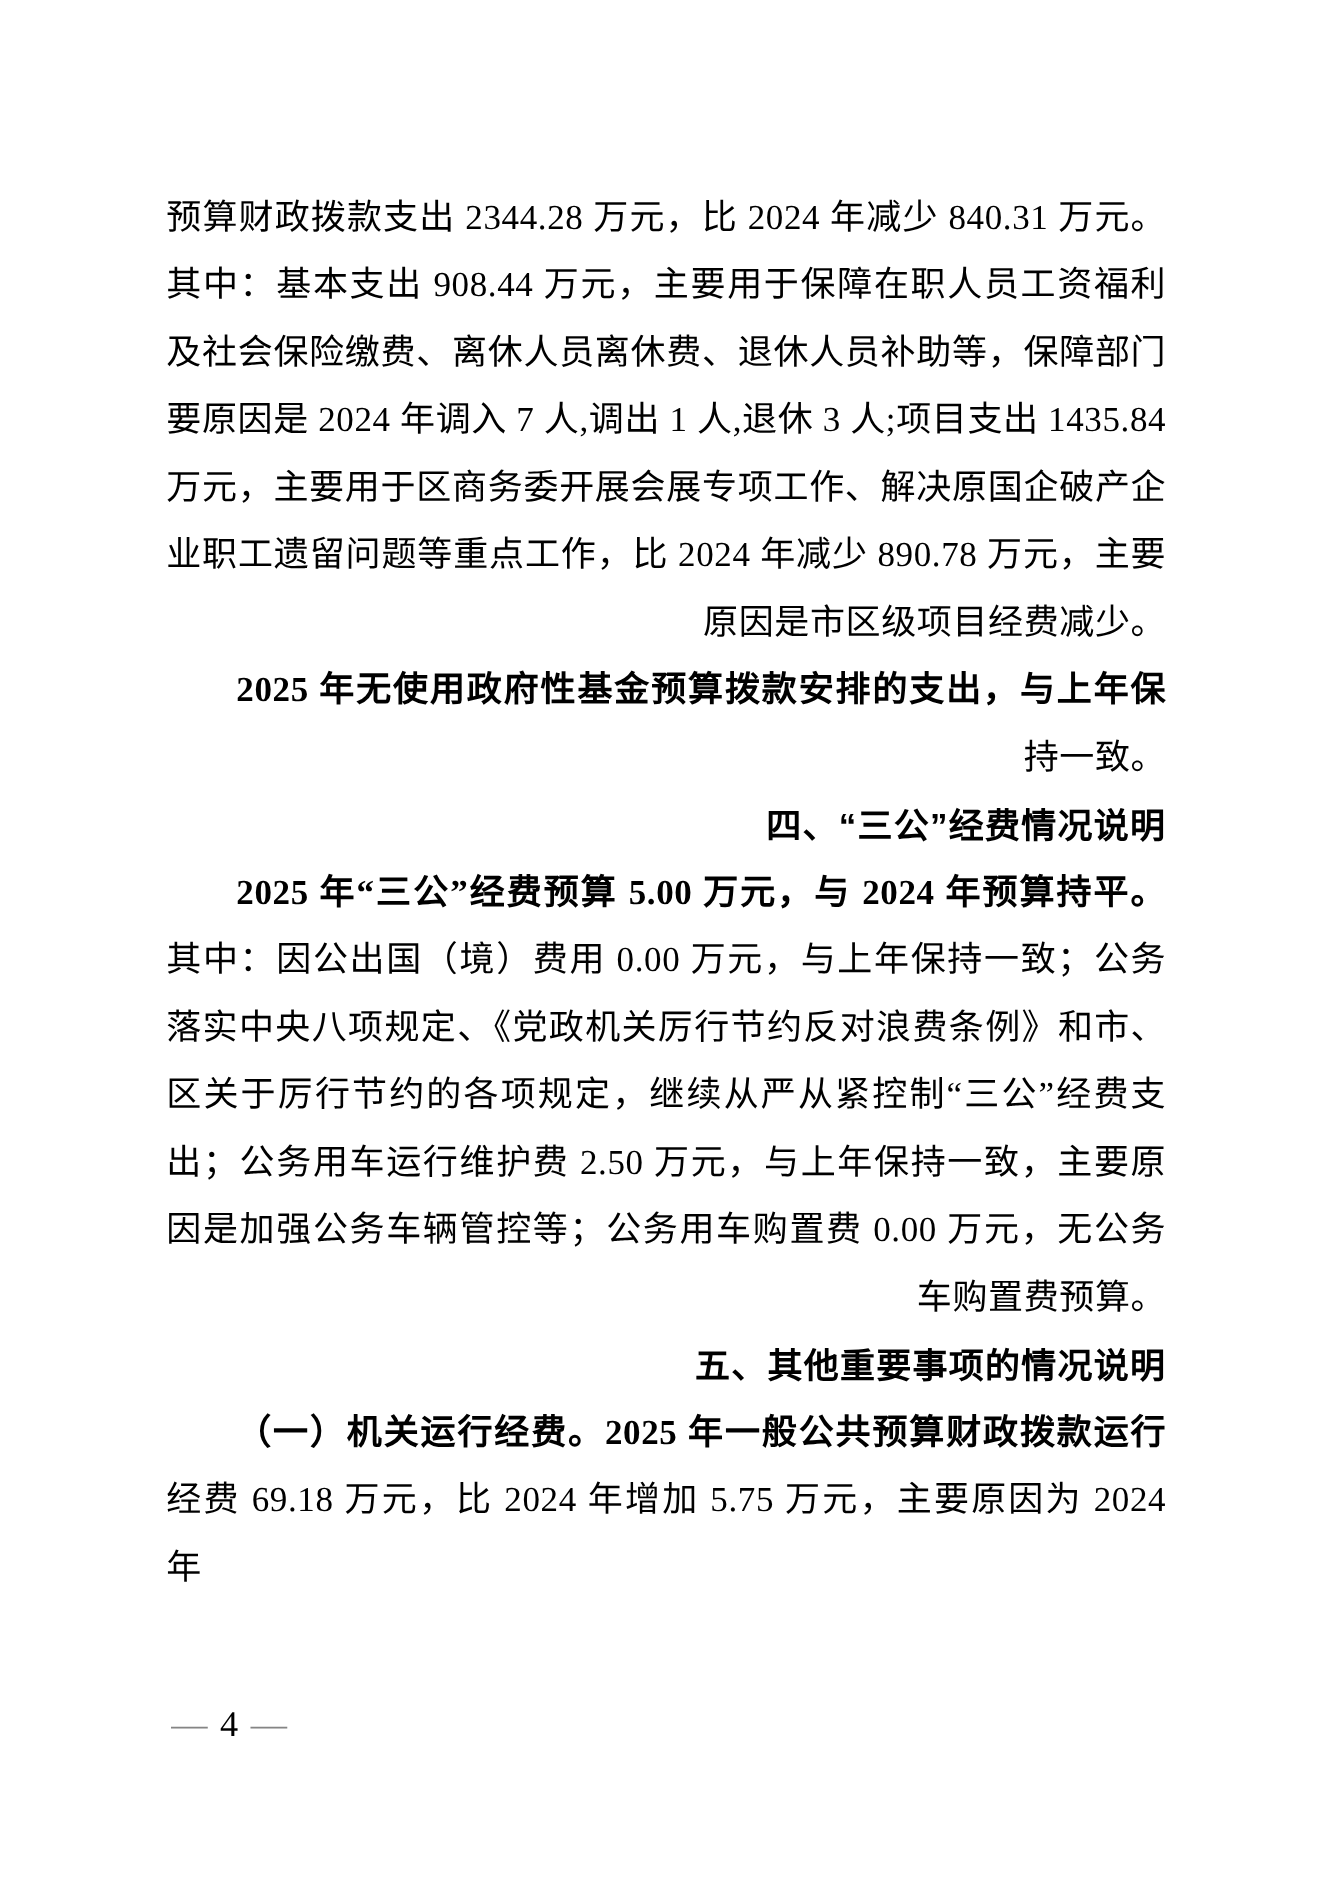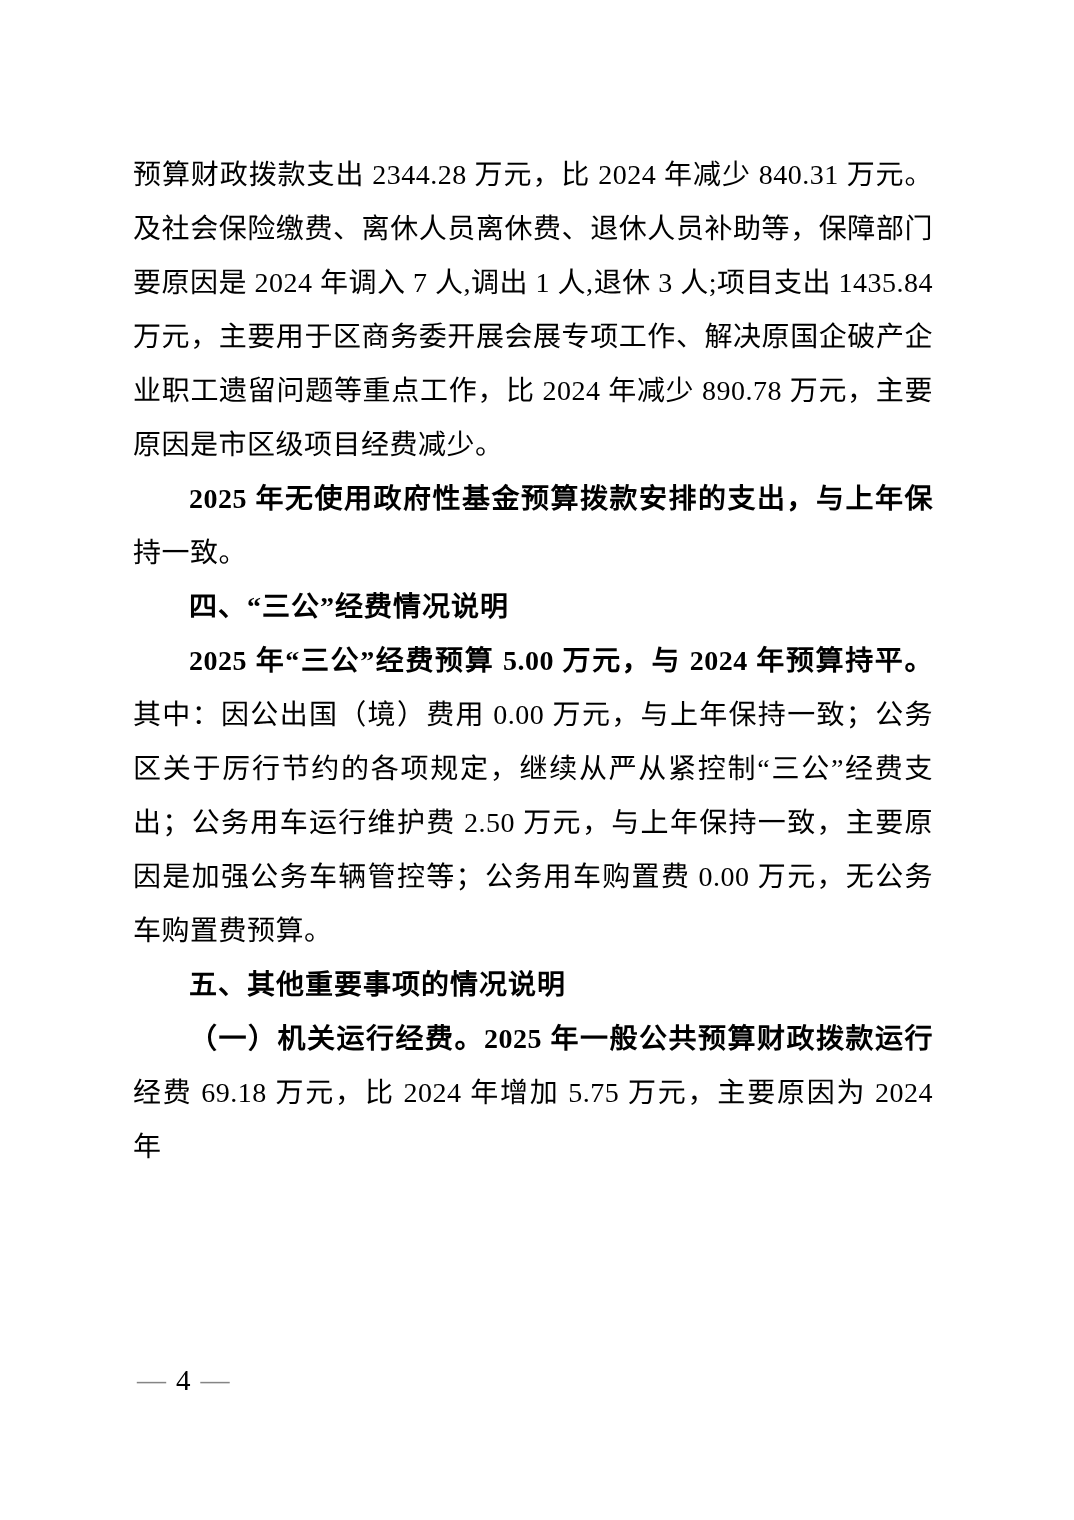--- a/index.html
+++ b/index.html
@@ -20,36 +20,36 @@
   .content {
     position: absolute;
     left: 133px;
     top: 148px;
     width: 800px;
   }
   .line {
     font-size: 28px;
     line-height: 54px;
     height: 54px;
-    text-align: left;
+    text-align: right;
     color: #000000;
     letter-spacing: 0.5px;
   }
   
   .line.fill {
     text-align: justify;
     text-align-last: justify;
     text-justify: inter-character;
   }
   .line.indent {
     text-indent: 2em;
     font-weight: bold;
   }
   .line.heading {
-    font-family: Liberation Serif, serif;
+    font-family: Liberation Sans, sans-serif;
     font-weight: 700;
     font-size: 28px;
     letter-spacing: 1px;
   }
   .footer {
     position: absolute;
     left: 137px;
     top: 1356px;
     height: 48px;
     line-height: 48px;
@@ -66,30 +66,32 @@
   }
 </style>
 </head>
 <body>
 
 <div class="page">
 
   <main class="content">
 
   <div class="line fill">预算财政拨款支出 2344.28 万元，比 2024 年减少 840.31 万元。</div>
+      <div class="line fill">其中：基本支出 908.44 万元，主要用于保障在职人员工资福利</div>
       <div class="line fill">及社会保险缴费、离休人员离休费、退休人员补助等，保障部门</div>
       <div class="line fill">要原因是 2024 年调入 7 人,调出 1 人,退休 3 人;项目支出 1435.84</div>
       <div class="line fill">万元，主要用于区商务委开展会展专项工作、解决原国企破产企</div>
       <div class="line fill">业职工遗留问题等重点工作，比 2024 年减少 890.78 万元，主要</div>
       <div class="line">原因是市区级项目经费减少。</div>
       <div class="line fill indent">2025 年无使用政府性基金预算拨款安排的支出，与上年保</div>
       <div class="line">持一致。</div>
       <div class="line heading indent">四、“三公”经费情况说明</div>
       <div class="line fill indent">2025 年“三公”经费预算 5.00 万元，与 2024 年预算持平。</div>
       <div class="line fill">其中：因公出国（境）费用 0.00 万元，与上年保持一致；公务</div>
+      <div class="line fill">落实中央八项规定、《党政机关厉行节约反对浪费条例》和市、</div>
       <div class="line fill">区关于厉行节约的各项规定，继续从严从紧控制“三公”经费支</div>
       <div class="line fill">出；公务用车运行维护费 2.50 万元，与上年保持一致，主要原</div>
       <div class="line fill">因是加强公务车辆管控等；公务用车购置费 0.00 万元，无公务</div>
       <div class="line">车购置费预算。</div>
       <div class="line heading indent">五、其他重要事项的情况说明</div>
       <div class="line fill indent">（一）机关运行经费。2025 年一般公共预算财政拨款运行</div>
       <div class="line fill">经费 69.18 万元，比 2024 年增加 5.75 万元，主要原因为 2024 年</div>
     </main>
 
   <footer class="footer">

